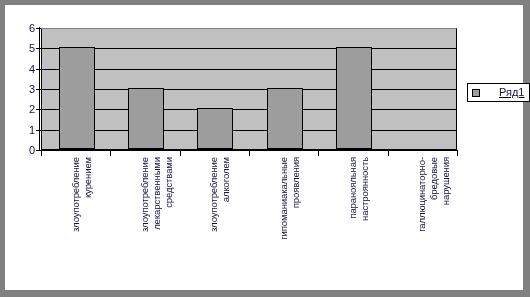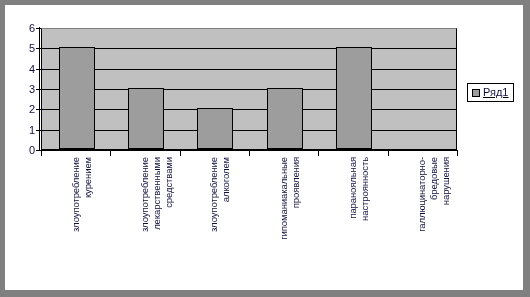--- a/index.html
+++ b/index.html
@@ -154,21 +154,21 @@
   
   #legend {
     position: absolute;
     left: 462px;
     top: 78px;
     padding: 3px 5px 3px 4px;
     background: #ffffff;
     border: 1px solid #000000;
     display: flex;
     align-items: center;
-    gap: 3px;
+    gap: 19px;
     box-sizing: border-box;
     text-decoration: underline;
   }
   #legend-swatch {
     width: 8px;
     height: 8px;
     background: #9d9d9d;
     border: 1px solid #000000;
     box-sizing: border-box;
     flex: 0 0 auto;

